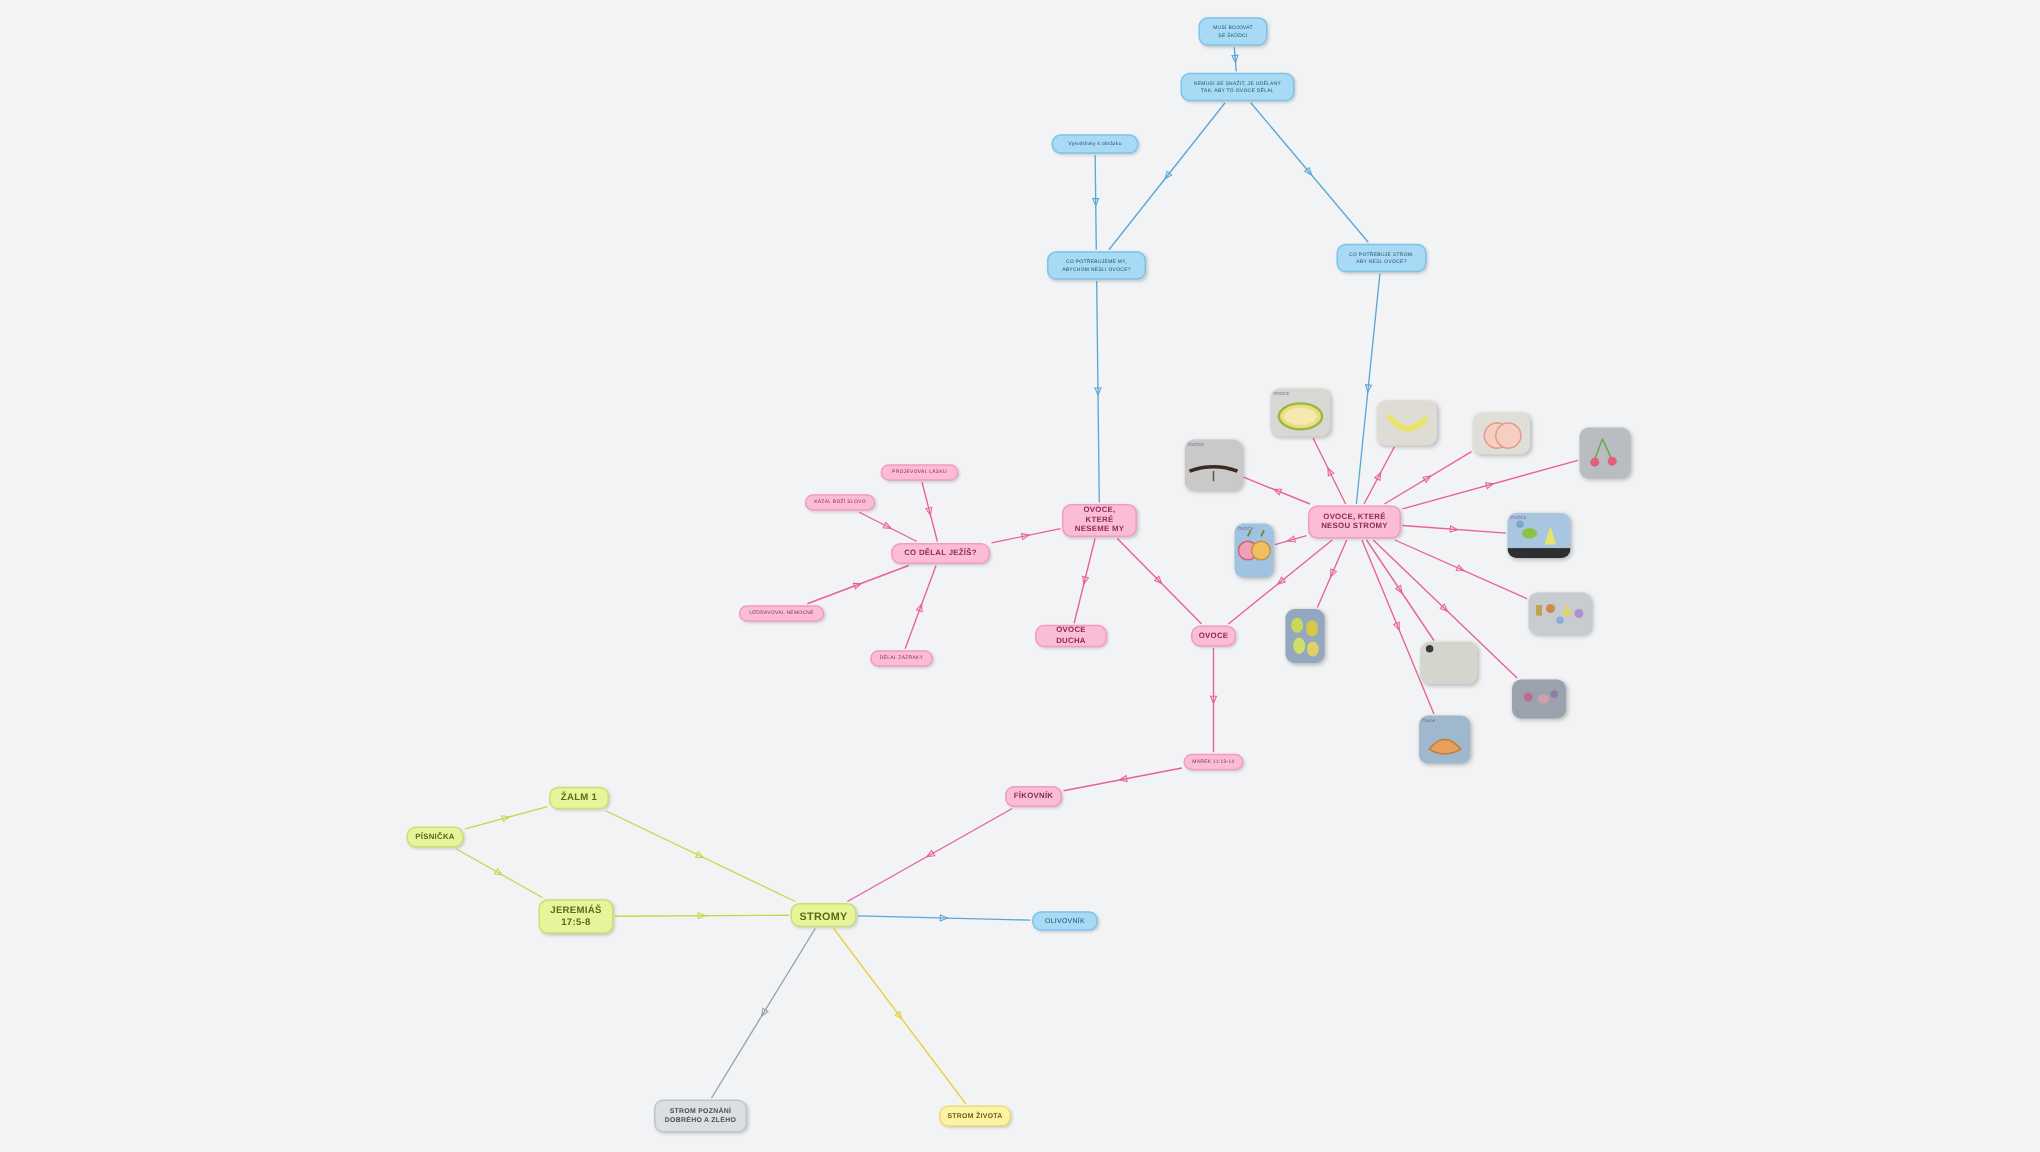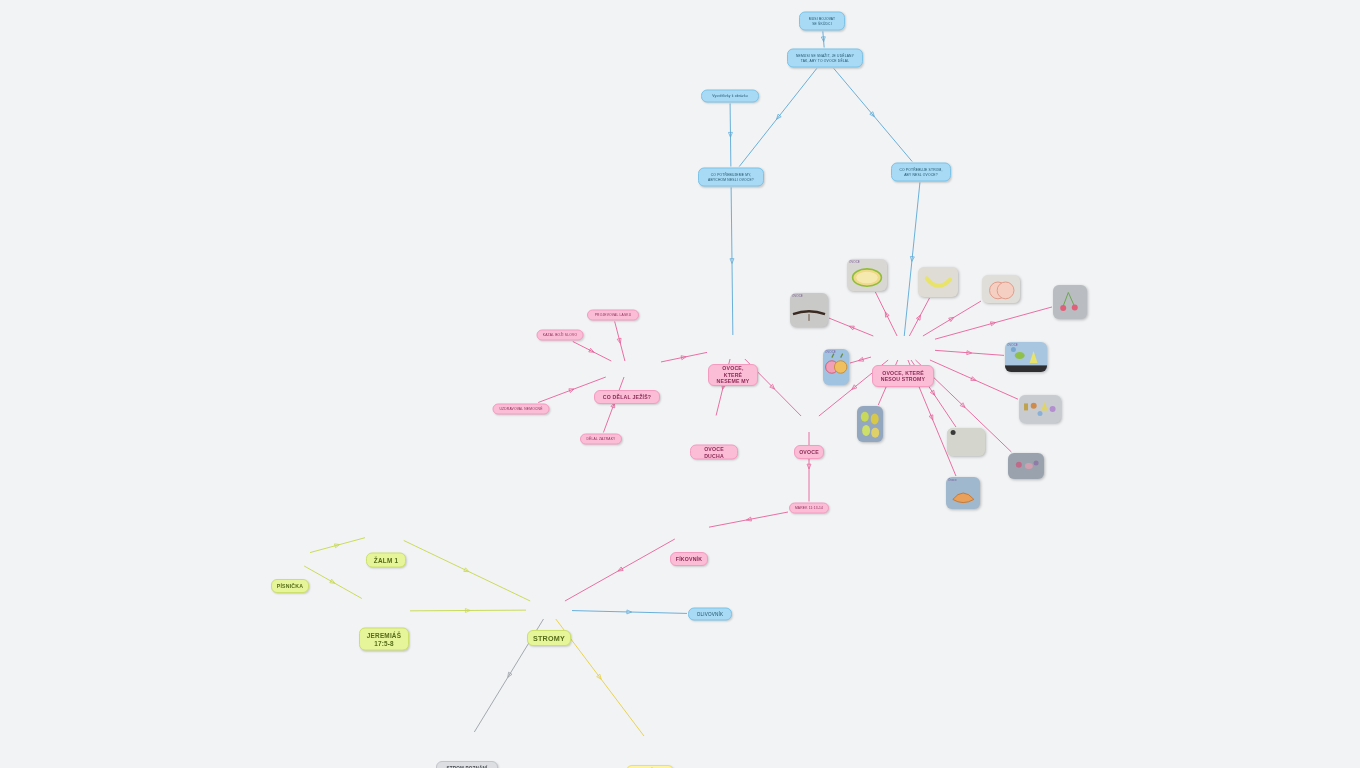--- a/index.html
+++ b/index.html
@@ -27,21 +27,21 @@
     box-shadow:1px 1px 2px rgba(0,0,0,.16);
     transform:translate(-50%,-50%);
     padding:2px 4px;
   }
   .blue{background:#a8daf5;border:1px solid #7cc4e8;color:#1e4f68;}
   .pink{background:#fbbdd6;border:1px solid #f59bc0;color:#8c2a55;}
   .green{background:#e6f59a;border:1px solid #cde06d;color:#556b18;}
   .yellow{background:#fdf3a4;border:1px solid #eddd70;color:#6d5c12;}
   .grey{background:#dcdee1;border:1px solid #c2c5ca;color:#4a4d52;}
 
-  .hub{font-weight:bold;margin-top:28px;}
+  .hub{font-weight:bold;}
 
   .thumb{
     position:absolute;
     transform:translate(-50%,-50%);
     border-radius:6px;
     box-shadow:1px 1px 3px rgba(0,0,0,.25);
     overflow:hidden;
     background:#cfcfcf;
   }
   .thumb .inner{width:100%;height:100%;position:relative;}

